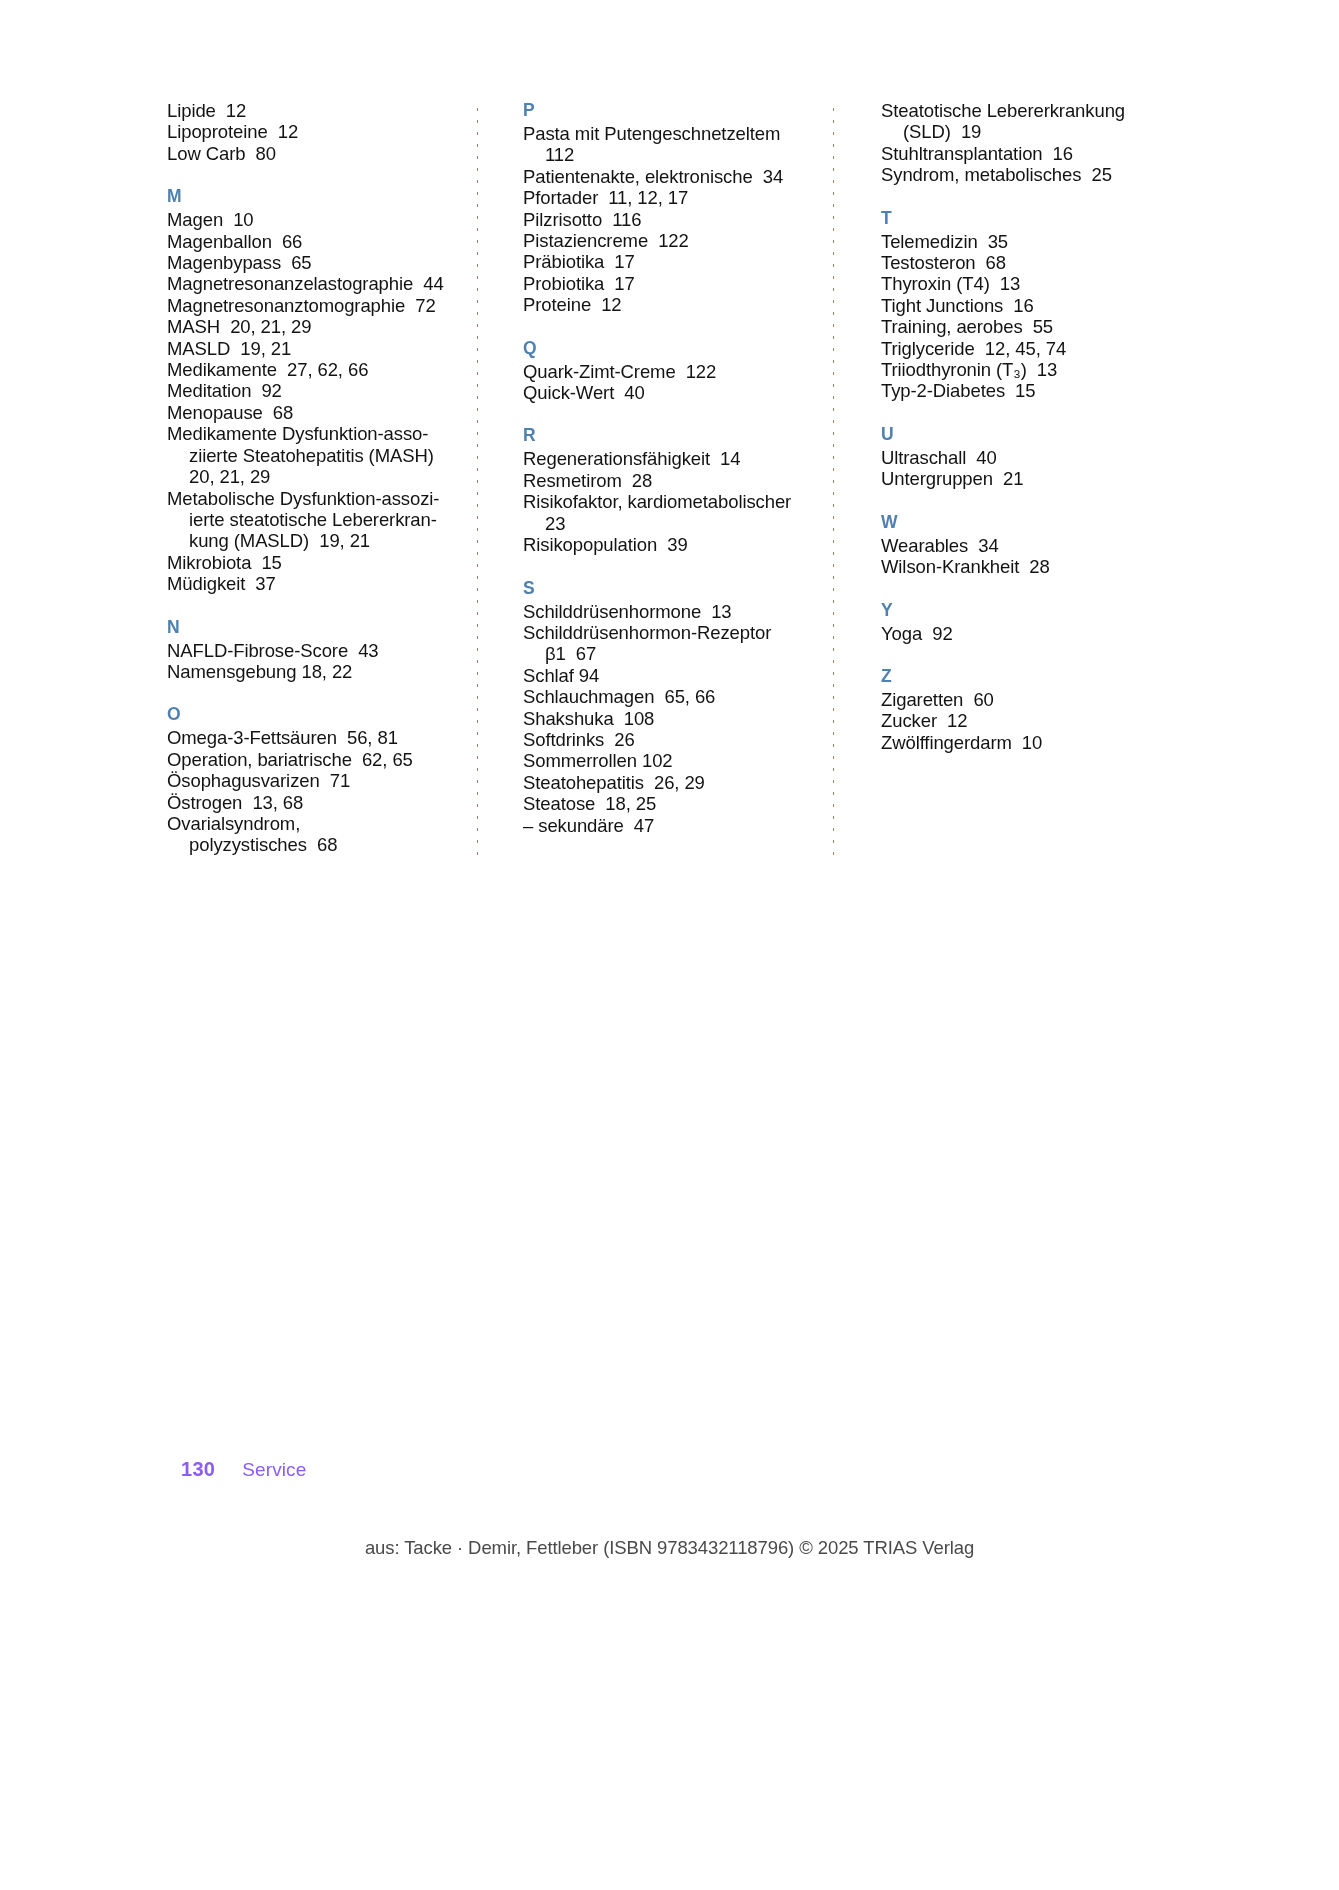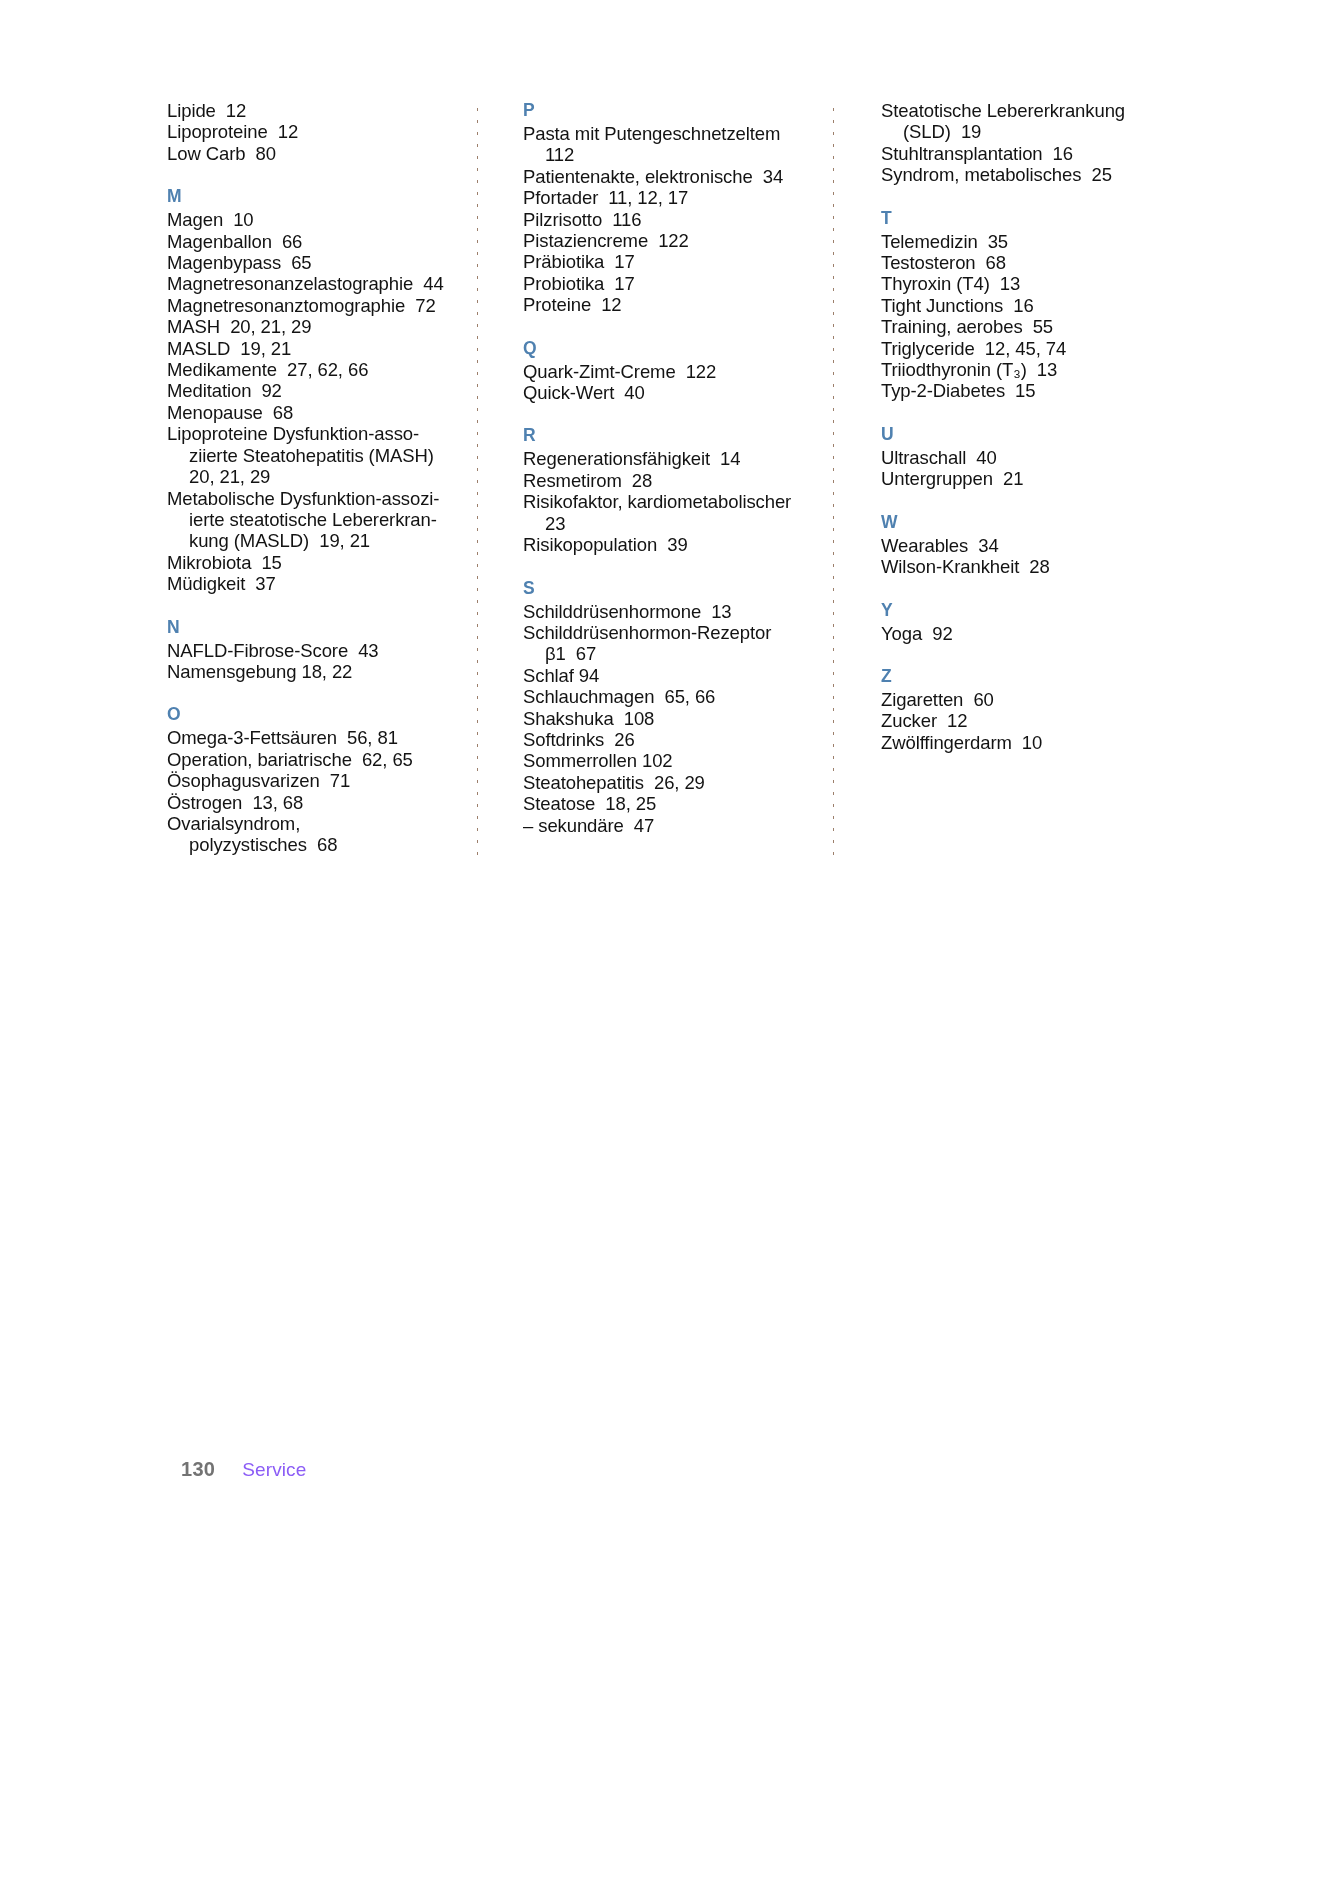--- a/index.html
+++ b/index.html
@@ -82,21 +82,21 @@
   .folio {
     position: absolute;
     left: 181px;
     top: 1458px;
     display: flex;
     align-items: baseline;
   }
   .folio-number {
     font-size: 20px;
     font-weight: bold;
-    color: #737373;
+    color: #8b5cf6;
     letter-spacing: 0.3px;
   }
   .folio-label {
     font-size: 19px;
     color: #8b5cf6;
     margin-left: 27px;
     letter-spacing: 0.1px;
   }
   .copyright {
     position: absolute;
@@ -124,21 +124,21 @@
           <div class="entry">Magen  10</div>
           <div class="entry">Magenballon  66</div>
           <div class="entry">Magenbypass  65</div>
           <div class="entry">Magnetresonanzelastographie  44</div>
           <div class="entry">Magnetresonanztomographie  72</div>
           <div class="entry">MASH  20, 21, 29</div>
           <div class="entry">MASLD  19, 21</div>
           <div class="entry">Medikamente  27, 62, 66</div>
           <div class="entry">Meditation  92</div>
           <div class="entry">Menopause  68</div>
-          <div class="entry">Lipoproteine Dysfunktion-asso-</div>
+          <div class="entry">Medikamente Dysfunktion-asso-</div>
           <div class="entry cont">ziierte Steatohepatitis (MASH)</div>
           <div class="entry cont">20, 21, 29</div>
           <div class="entry">Metabolische Dysfunktion-assozi-</div>
           <div class="entry cont">ierte steatotische Lebererkran-</div>
           <div class="entry cont">kung (MASLD)  19, 21</div>
           <div class="entry">Mikrobiota  15</div>
           <div class="entry">Müdigkeit  37</div>
           <div class="sec-letter">N</div>
           <div class="entry">NAFLD-Fibrose-Score  43</div>
           <div class="entry">Namensgebung 18, 22</div>
@@ -213,14 +213,15 @@
           <div class="entry">Zwölffingerdarm  10</div>
         </div>
       </div>
   </div>
 
   <div class="folio">
     <span class="folio-number">130</span>
     <span class="folio-label">Service</span>
   </div>
 
+  <div class="copyright">aus: Tacke · Demir, Fettleber (ISBN 9783432118796) © 2025 TRIAS Verlag</div>
 
 </div>
 
 </body></html>

